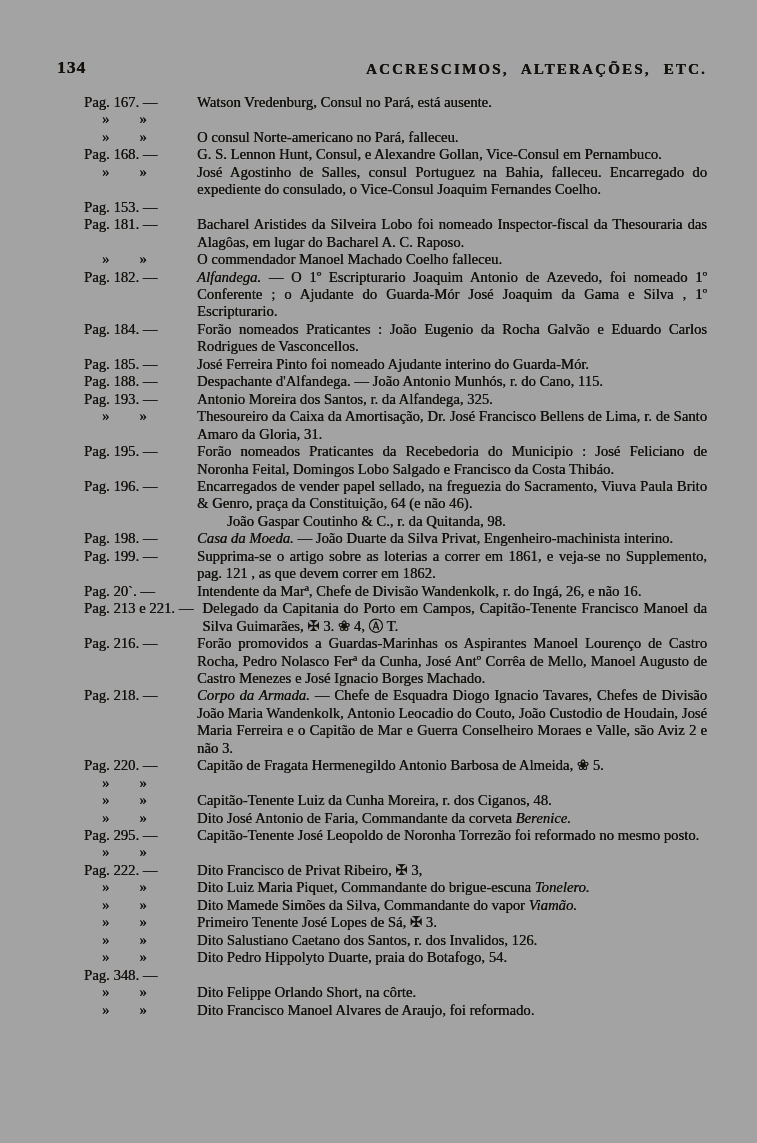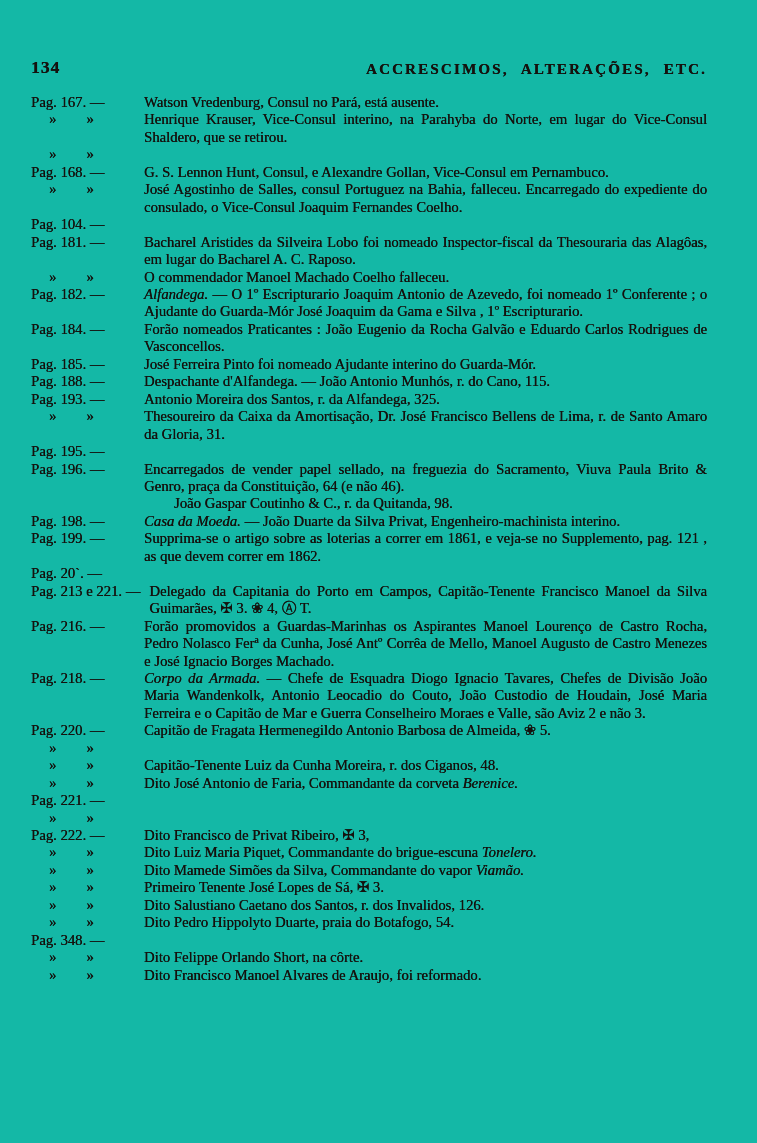--- a/index.html
+++ b/index.html
@@ -11,22 +11,22 @@
     width: 757px;
     height: 1143px;
     overflow: hidden;
     font-family: "Liberation Serif", "DejaVu Serif", serif;
     color: #15120e;
   }
   .page {
     box-sizing: border-box;
     width: 757px;
     height: 1143px;
-    padding: 26px 50px 0 31px;
-    background: #14b8a6;
+    padding: 26px 50px 0 57px;
+    background: #a3a3a3;
     text-shadow: 0.3px 0 0 currentColor; 
   }
   .header {
     position: relative;
     height: 40px;
   }
   .page-num {
     position: absolute;
     left: 0;
     top: 3px;
@@ -48,20 +48,21 @@
     font-size: 14.7px;
     line-height: 17.45px;
   }
   .entry {
     display: flex;
     align-items: flex-start;
   }
   .lbl {
     flex: 0 0 113px;
     white-space: pre;
+    margin-left: 27px;
   }
   .entry.wide .lbl {
     flex: 0 0 auto;
     padding-right: 9px;
   }
   .entry.cont .lbl {
     flex: 0 0 143px;
   }
   .lbl.ditto .d1 { margin-left: 18px; }
   .lbl.ditto .d2 { margin-left: 30px; }
@@ -79,35 +80,35 @@
     <span class="page-num">134</span>
     <div class="title">ACCRESCIMOS, ALTERAÇÕES, ETC.</div>
   </div>
   <div class="list">
       <div class="entry">
         <span class="lbl">Pag. 167. —</span>
         <span class="txt"><span>Watson Vredenburg, Consul no Pará, está ausente.</span></span>
       </div>
       <div class="entry">
         <span class="lbl ditto"><span class="d1">»</span><span class="d2">»</span></span>
-        <span class="txt"><span>Henrique Krauser, Vice-Consul interino, na Parahyba do Norte, em lugar do Vice-Consul Shaldero, que se retirou.</span></span>
-      </div>
-      <div class="entry">
-        <span class="lbl ditto"><span class="d1">»</span><span class="d2">»</span></span>
+      </div>
+      <div class="entry">
+        <span class="lbl ditto"><span class="d1">»</span><span class="d2">»</span></span>
+        <span class="txt"><span>O consul Norte-americano no Pará, falleceu.</span></span>
       </div>
       <div class="entry">
         <span class="lbl">Pag. 168. —</span>
         <span class="txt"><span>G. S. Lennon Hunt, Consul, e Alexandre Gollan, Vice-Consul em Pernambuco.</span></span>
       </div>
       <div class="entry">
         <span class="lbl ditto"><span class="d1">»</span><span class="d2">»</span></span>
         <span class="txt"><span>José Agostinho de Salles, consul Portuguez na Bahia, falleceu. Encarregado do expediente do consulado, o Vice-Consul Joaquim Fernandes Coelho.</span></span>
       </div>
       <div class="entry">
-        <span class="lbl">Pag. 104. —</span>
+        <span class="lbl">Pag. 153. —</span>
       </div>
       <div class="entry">
         <span class="lbl">Pag. 181. —</span>
         <span class="txt"><span>Bacharel Aristides da Silveira Lobo foi nomeado Inspector-fiscal da Thesouraria das Alagôas, em lugar do Bacharel A. C. Raposo.</span></span>
       </div>
       <div class="entry">
         <span class="lbl ditto"><span class="d1">»</span><span class="d2">»</span></span>
         <span class="txt"><span>O commendador Manoel Machado Coelho falleceu.</span></span>
       </div>
       <div class="entry">
@@ -129,39 +130,41 @@
       <div class="entry">
         <span class="lbl">Pag. 193. —</span>
         <span class="txt"><span>Antonio Moreira dos Santos, r. da Alfandega, 325.</span></span>
       </div>
       <div class="entry">
         <span class="lbl ditto"><span class="d1">»</span><span class="d2">»</span></span>
         <span class="txt"><span>Thesoureiro da Caixa da Amortisação, Dr. José Francisco Bellens de Lima, r. de Santo Amaro da Gloria, 31.</span></span>
       </div>
       <div class="entry">
         <span class="lbl">Pag. 195. —</span>
+        <span class="txt"><span>Forão nomeados Praticantes da Recebedoria do Municipio : José Feliciano de Noronha Feital, Domingos Lobo Salgado e Francisco da Costa Thibáo.</span></span>
       </div>
       <div class="entry">
         <span class="lbl">Pag. 196. —</span>
         <span class="txt"><span>Encarregados de vender papel sellado, na freguezia do Sacramento, Viuva Paula Brito &amp; Genro, praça da Constituição, 64 (e não 46).</span></span>
       </div>
       <div class="entry cont">
         <span class="lbl"></span>
         <span class="txt"><span>João Gaspar Coutinho &amp; C., r. da Quitanda, 98.</span></span>
       </div>
       <div class="entry">
         <span class="lbl">Pag. 198. —</span>
         <span class="txt"><em>Casa da Moeda.</em><span> — João Duarte da Silva Privat, Engenheiro-machinista interino.</span></span>
       </div>
       <div class="entry">
         <span class="lbl">Pag. 199. —</span>
         <span class="txt"><span>Supprima-se o artigo sobre as loterias a correr em 1861, e veja-se no Supplemento, pag. 121 , as que devem correr em 1862.</span></span>
       </div>
       <div class="entry">
         <span class="lbl">Pag. 20`. —</span>
+        <span class="txt"><span>Intendente da Marª, Chefe de Divisão Wandenkolk, r. do Ingá, 26, e não 16.</span></span>
       </div>
       <div class="entry wide">
         <span class="lbl">Pag. 213 e 221. —</span>
         <span class="txt"><span>Delegado da Capitania do Porto em Campos, Capitão-Tenente Francisco Manoel da Silva Guimarães, ✠ 3. ❀ 4, Ⓐ T.</span></span>
       </div>
       <div class="entry">
         <span class="lbl">Pag. 216. —</span>
         <span class="txt"><span>Forão promovidos a Guardas-Marinhas os Aspirantes Manoel Lourenço de Castro Rocha, Pedro Nolasco Ferª da Cunha, José Antº Corrêa de Mello, Manoel Augusto de Castro Menezes e José Ignacio Borges Machado.</span></span>
       </div>
       <div class="entry">
@@ -177,21 +180,22 @@
       </div>
       <div class="entry">
         <span class="lbl ditto"><span class="d1">»</span><span class="d2">»</span></span>
         <span class="txt"><span>Capitão-Tenente Luiz da Cunha Moreira, r. dos Ciganos, 48.</span></span>
       </div>
       <div class="entry">
         <span class="lbl ditto"><span class="d1">»</span><span class="d2">»</span></span>
         <span class="txt"><span>Dito José Antonio de Faria, Commandante da corveta </span><em>Berenice.</em></span>
       </div>
       <div class="entry">
-        <span class="lbl">Pag. 221. —</span>
+        <span class="lbl">Pag. 295. —</span>
+        <span class="txt"><span>Capitão-Tenente José Leopoldo de Noronha Torrezão foi reformado no mesmo posto.</span></span>
       </div>
       <div class="entry">
         <span class="lbl ditto"><span class="d1">»</span><span class="d2">»</span></span>
       </div>
       <div class="entry">
         <span class="lbl">Pag. 222. —</span>
         <span class="txt"><span>Dito Francisco de Privat Ribeiro, ✠ 3,</span></span>
       </div>
       <div class="entry">
         <span class="lbl ditto"><span class="d1">»</span><span class="d2">»</span></span>

